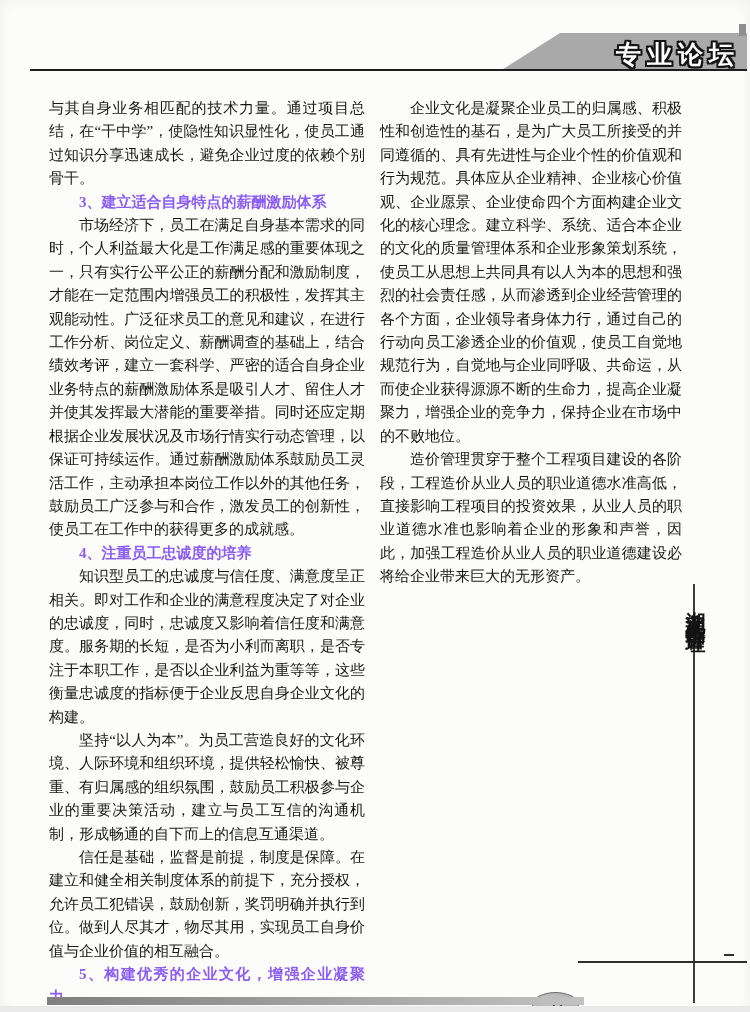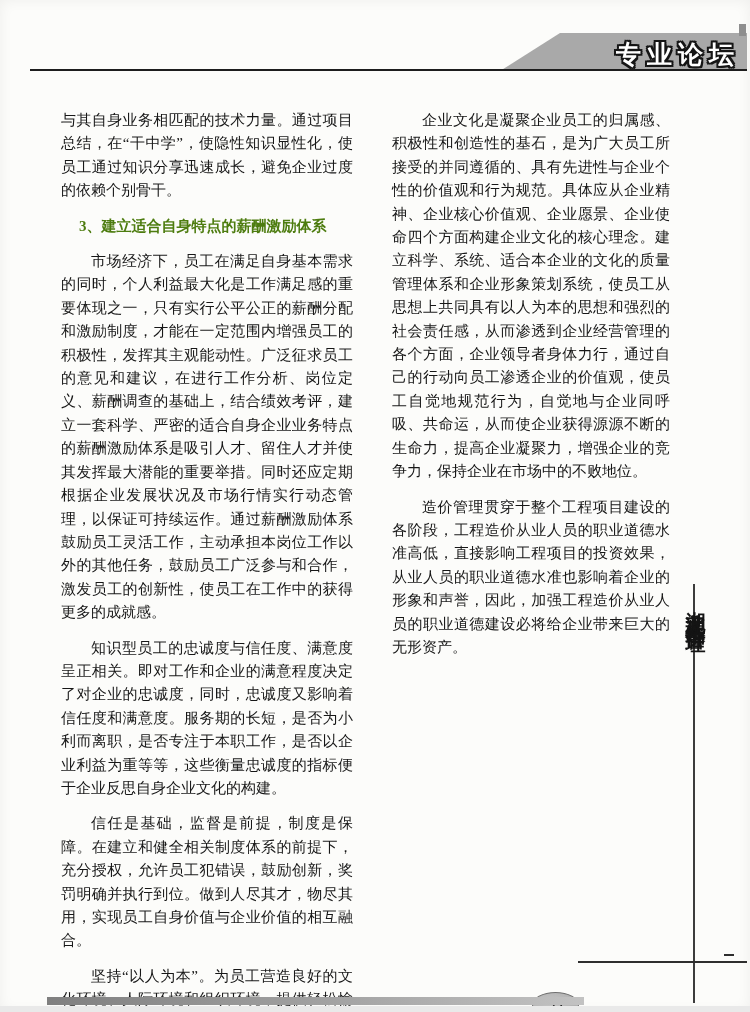--- a/index.html
+++ b/index.html
@@ -30,23 +30,23 @@
   .header-rule { position:absolute; left:30px; top:69px; width:717px; height:2px; background:#1d1d1d; }
 
   
   .col {
     position:absolute; top:97px;
     font-size:15px; line-height:23.4px; text-align:justify;
     color:#171717;
   }
   .col-left  { left:49px;  width:316px; }
   .col-right { left:380px; width:302px; }
-  .para { margin:12px; text-indent:2em; }
+  .para { margin:0; text-indent:2em; }
   .para.no-indent { text-indent:0; }
-  .sub-heading { margin:0; text-indent:2em; font-size:15px; font-weight:bold; color:#4d7c0f; }
+  .sub-heading { margin:0; text-indent:2em; font-size:15px; font-weight:bold; color:#8b5cf6; }
 
   
   .vertical-rule { position:absolute; left:693px; top:584px; width:2px; height:419px; background:#3c3c3c; }
   .vertical-title {
     position:absolute; left:683px; top:596px;
     writing-mode:vertical-rl; text-orientation:upright;
     font-size:20px; font-weight:bold; letter-spacing:3px; color:#141414;
     font-family:"DejaVu Serif","Liberation Serif",serif;
   }
 
@@ -70,23 +70,24 @@
 
   <div class="banner"></div>
   <div class="banner-title">专业论坛</div>
   <div class="corner-tick"></div>
   <div class="header-rule"></div>
 
   <div class="col col-left">
       <p class="para no-indent">与其自身业务相匹配的技术力量。通过项目总结，在“干中学”，使隐性知识显性化，使员工通过知识分享迅速成长，避免企业过度的依赖个别骨干。</p>
       <h4 class="sub-heading">3、建立适合自身特点的薪酬激励体系</h4>
       <p class="para">市场经济下，员工在满足自身基本需求的同时，个人利益最大化是工作满足感的重要体现之一，只有实行公平公正的薪酬分配和激励制度，才能在一定范围内增强员工的积极性，发挥其主观能动性。广泛征求员工的意见和建议，在进行工作分析、岗位定义、薪酬调查的基础上，结合绩效考评，建立一套科学、严密的适合自身企业业务特点的薪酬激励体系是吸引人才、留住人才并使其发挥最大潜能的重要举措。同时还应定期根据企业发展状况及市场行情实行动态管理，以保证可持续运作。通过薪酬激励体系鼓励员工灵活工作，主动承担本岗位工作以外的其他任务，鼓励员工广泛参与和合作，激发员工的创新性，使员工在工作中的获得更多的成就感。</p>
+      <h4 class="sub-heading">4、注重员工忠诚度的培养</h4>
       <p class="para">知识型员工的忠诚度与信任度、满意度呈正相关。即对工作和企业的满意程度决定了对企业的忠诚度，同时，忠诚度又影响着信任度和满意度。服务期的长短，是否为小利而离职，是否专注于本职工作，是否以企业利益为重等等，这些衡量忠诚度的指标便于企业反思自身企业文化的构建。</p>
+      <p class="para">坚持“以人为本”。为员工营造良好的文化环境、人际环境和组织环境，提供轻松愉快、被尊重、有归属感的组织氛围，鼓励员工积极参与企业的重要决策活动，建立与员工互信的沟通机制，形成畅通的自下而上的信息互通渠道。</p>
       <p class="para">信任是基础，监督是前提，制度是保障。在建立和健全相关制度体系的前提下，充分授权，允许员工犯错误，鼓励创新，奖罚明确并执行到位。做到人尽其才，物尽其用，实现员工自身价值与企业价值的相互融合。</p>
-      <p class="para">坚持“以人为本”。为员工营造良好的文化环境、人际环境和组织环境，提供轻松愉快、被尊重、有归属感的组织氛围，鼓励员工积极参与企业的重要决策活动，建立与员工互信的沟通机制，形成畅通的自下而上的信息互通渠道。</p>
       <h4 class="sub-heading">5、构建优秀的企业文化，增强企业凝聚力。</h4>
     </div>
   <div class="col col-right">
       <p class="para">企业文化是凝聚企业员工的归属感、积极性和创造性的基石，是为广大员工所接受的并同遵循的、具有先进性与企业个性的价值观和行为规范。具体应从企业精神、企业核心价值观、企业愿景、企业使命四个方面构建企业文化的核心理念。建立科学、系统、适合本企业的文化的质量管理体系和企业形象策划系统，使员工从思想上共同具有以人为本的思想和强烈的社会责任感，从而渗透到企业经营管理的各个方面，企业领导者身体力行，通过自己的行动向员工渗透企业的价值观，使员工自觉地规范行为，自觉地与企业同呼吸、共命运，从而使企业获得源源不断的生命力，提高企业凝聚力，增强企业的竞争力，保持企业在市场中的不败地位。</p>
       <p class="para">造价管理贯穿于整个工程项目建设的各阶段，工程造价从业人员的职业道德水准高低，直接影响工程项目的投资效果，从业人员的职业道德水准也影响着企业的形象和声誉，因此，加强工程造价从业人员的职业道德建设必将给企业带来巨大的无形资产。</p>
     </div>
 
   <div class="vertical-rule"></div>
   <div class="vertical-title">湖北工程造价管理</div>
 

